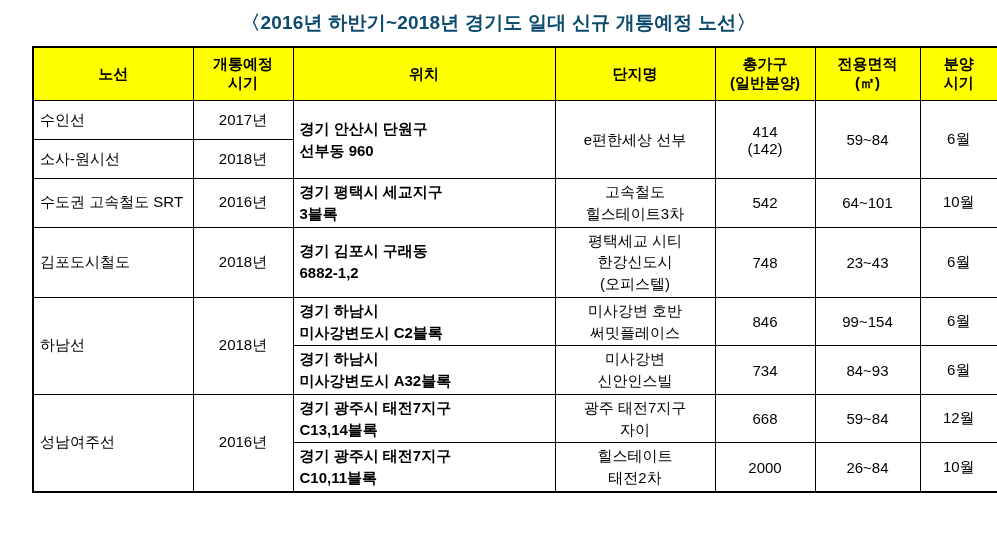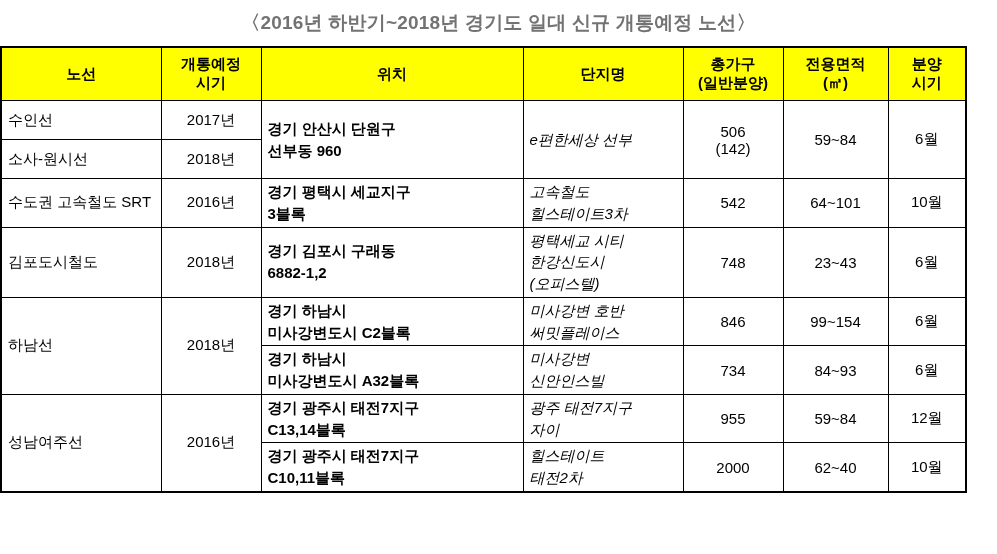--- a/index.html
+++ b/index.html
@@ -20,24 +20,24 @@
     position: relative;
     box-sizing: border-box;
   }
   .doc-title {
     text-align: center;
     font-size: 19px;
     font-weight: bold;
     letter-spacing: 0.2px;
     padding-top: 10px;
     padding-bottom: 10px;
-    color: #737373;
+    color: #0c4a6e;
   }
   .table-wrap {
-    padding: 0 0;
+    padding: 0 32px;
   }
   table.route-table {
     border-collapse: collapse;
     width: 965px;
     table-layout: fixed;
     border: 2px solid #000;
   }
   table.route-table th,
   table.route-table td {
     border: 1px solid #000;
@@ -66,22 +66,22 @@
   td.c-date, td.c-count, td.c-area, td.c-sale {
     text-align: center;
   }
   td.c-loc {
     text-align: left;
     padding-left: 8px;
     line-height: 1.45;
     font-weight: bold;
   }
   td.c-name {
+    text-align: center;
     line-height: 1.45;
-    font-style: italic;
   }
   .cell-lines span {
     display: block;
   }
   
   col.w-line   { width: 160px; }
   col.w-date   { width: 100px; }
   col.w-loc    { width: 262px; }
   col.w-name   { width: 160px; }
   col.w-count  { width: 100px; }
@@ -146,21 +146,21 @@
               <span>선부동 960</span>
             </div>
           </td>
           <td class="c-name" rowspan="2">
             <div class="cell-lines">
               <span>e편한세상 선부</span>
             </div>
           </td>
           <td class="c-count" rowspan="2">
             <div class="cell-lines">
-              <span>506</span>
+              <span>414</span>
               <span>(142)</span>
             </div>
           </td>
           <td class="c-area" rowspan="2">59~84</td>
           <td class="c-sale" rowspan="2">6월</td>
         </tr>
         <tr>
           <td class="c-line">소사-원시선</td>
           <td class="c-date">2018년</td>
         </tr>
@@ -255,39 +255,39 @@
               <span>경기 광주시 태전7지구</span>
               <span>C13,14블록</span>
             </div>
           </td>
           <td class="c-name">
             <div class="cell-lines">
               <span>광주 태전7지구</span>
               <span>자이</span>
             </div>
           </td>
-          <td class="c-count">955</td>
+          <td class="c-count">668</td>
           <td class="c-area">59~84</td>
           <td class="c-sale">12월</td>
         </tr>
         <tr>
           <td class="c-loc">
             <div class="cell-lines">
               <span>경기 광주시 태전7지구</span>
               <span>C10,11블록</span>
             </div>
           </td>
           <td class="c-name">
             <div class="cell-lines">
               <span>힐스테이트</span>
               <span>태전2차</span>
             </div>
           </td>
           <td class="c-count">2000</td>
-          <td class="c-area">62~40</td>
+          <td class="c-area">26~84</td>
           <td class="c-sale">10월</td>
         </tr>
 
       </tbody>
     </table>
   </div>
 
 </div>
 
 </body></html>

